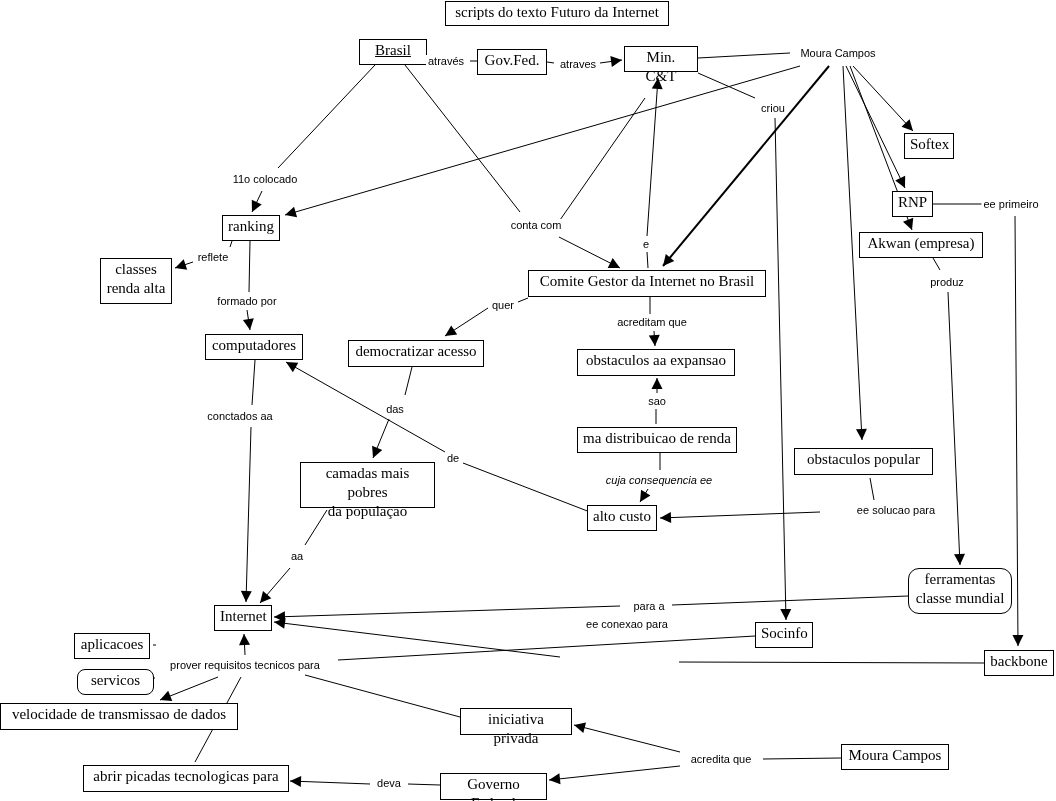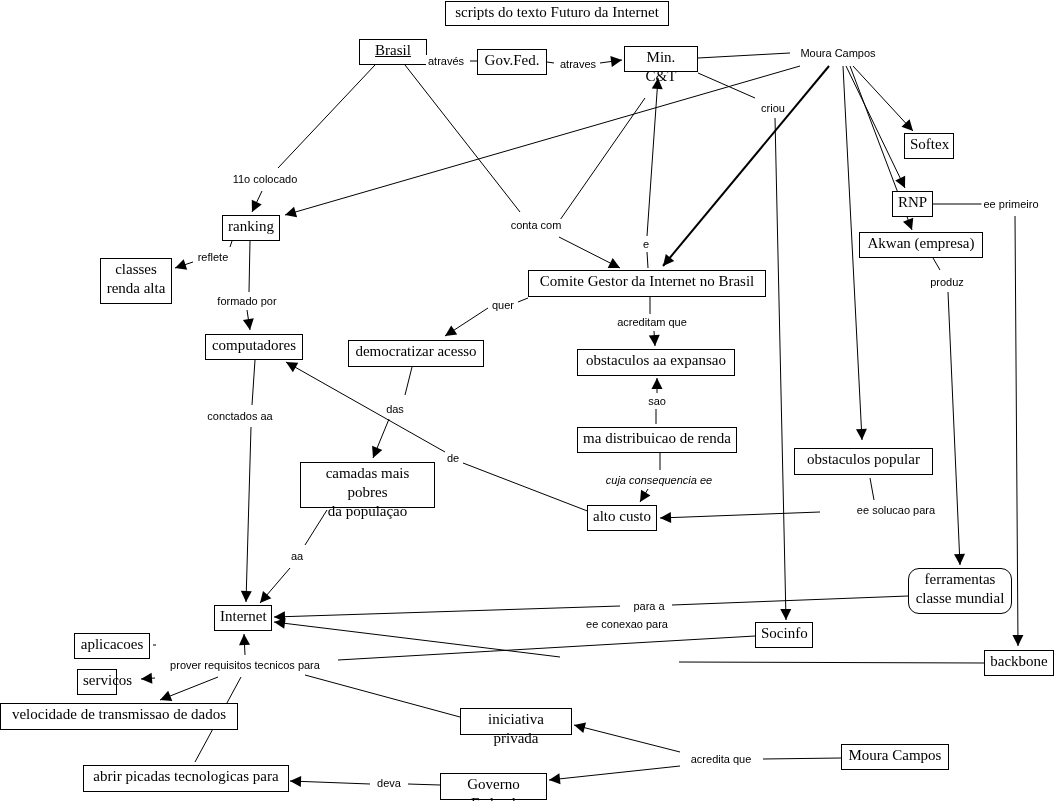--- a/index.html
+++ b/index.html
@@ -135,21 +135,21 @@
 <div class="node" style="left:300px;top:462px;width:135px;height:46px;">camadas mais pobres
 da populaçao</div>
 <div class="node" style="left:587px;top:505px;width:70px;height:26px;">alto custo</div>
 <div class="node" style="left:794px;top:448px;width:139px;height:27px;">obstaculos popular</div>
 <div class="node" style="left:908px;top:568px;width:104px;height:46px;border-radius:11px;">ferramentas
 classe mundial</div>
 <div class="node" style="left:214px;top:605px;width:58px;height:26px;">Internet</div>
 <div class="node" style="left:755px;top:622px;width:58px;height:26px;">Socinfo</div>
 <div class="node" style="left:984px;top:650px;width:70px;height:26px;">backbone</div>
 <div class="node" style="left:74px;top:633px;width:76px;height:26px;">aplicacoes</div>
-<div class="node" style="left:77px;top:669px;width:40px;height:26px;">servicos</div>
+<div class="node" style="left:77px;top:669px;width:77px;height:26px;border-radius:8px;">servicos</div>
 <div class="node" style="left:0px;top:703px;width:238px;height:27px;">velocidade de transmissao de dados</div>
 <div class="node" style="left:460px;top:708px;width:112px;height:27px;">iniciativa privada</div>
 <div class="node" style="left:841px;top:744px;width:108px;height:26px;">Moura Campos</div>
 <div class="node" style="left:83px;top:765px;width:206px;height:27px;">abrir picadas tecnologicas para</div>
 <div class="node" style="left:440px;top:773px;width:107px;height:27px;">Governo Federal</div>
 
 <div class="link" style="left:446px;top:61px;">através</div>
 <div class="link" style="left:578px;top:64px;">atraves</div>
 <div class="link" style="left:838px;top:53px;">Moura Campos</div>
 <div class="link" style="left:773px;top:108px;">criou</div>

